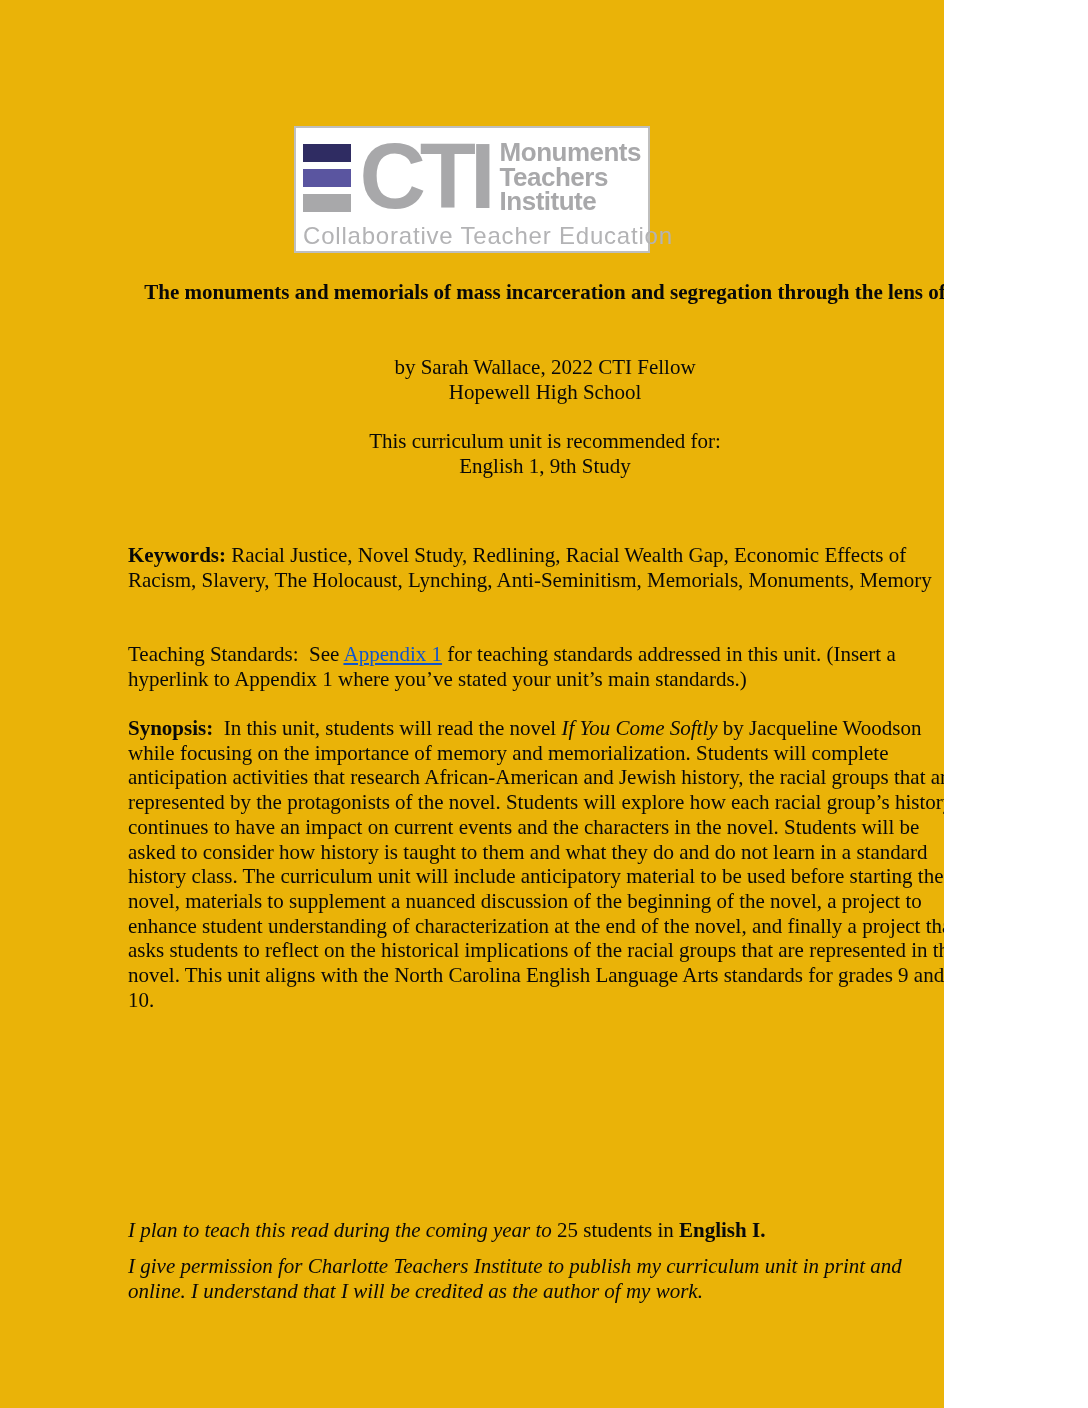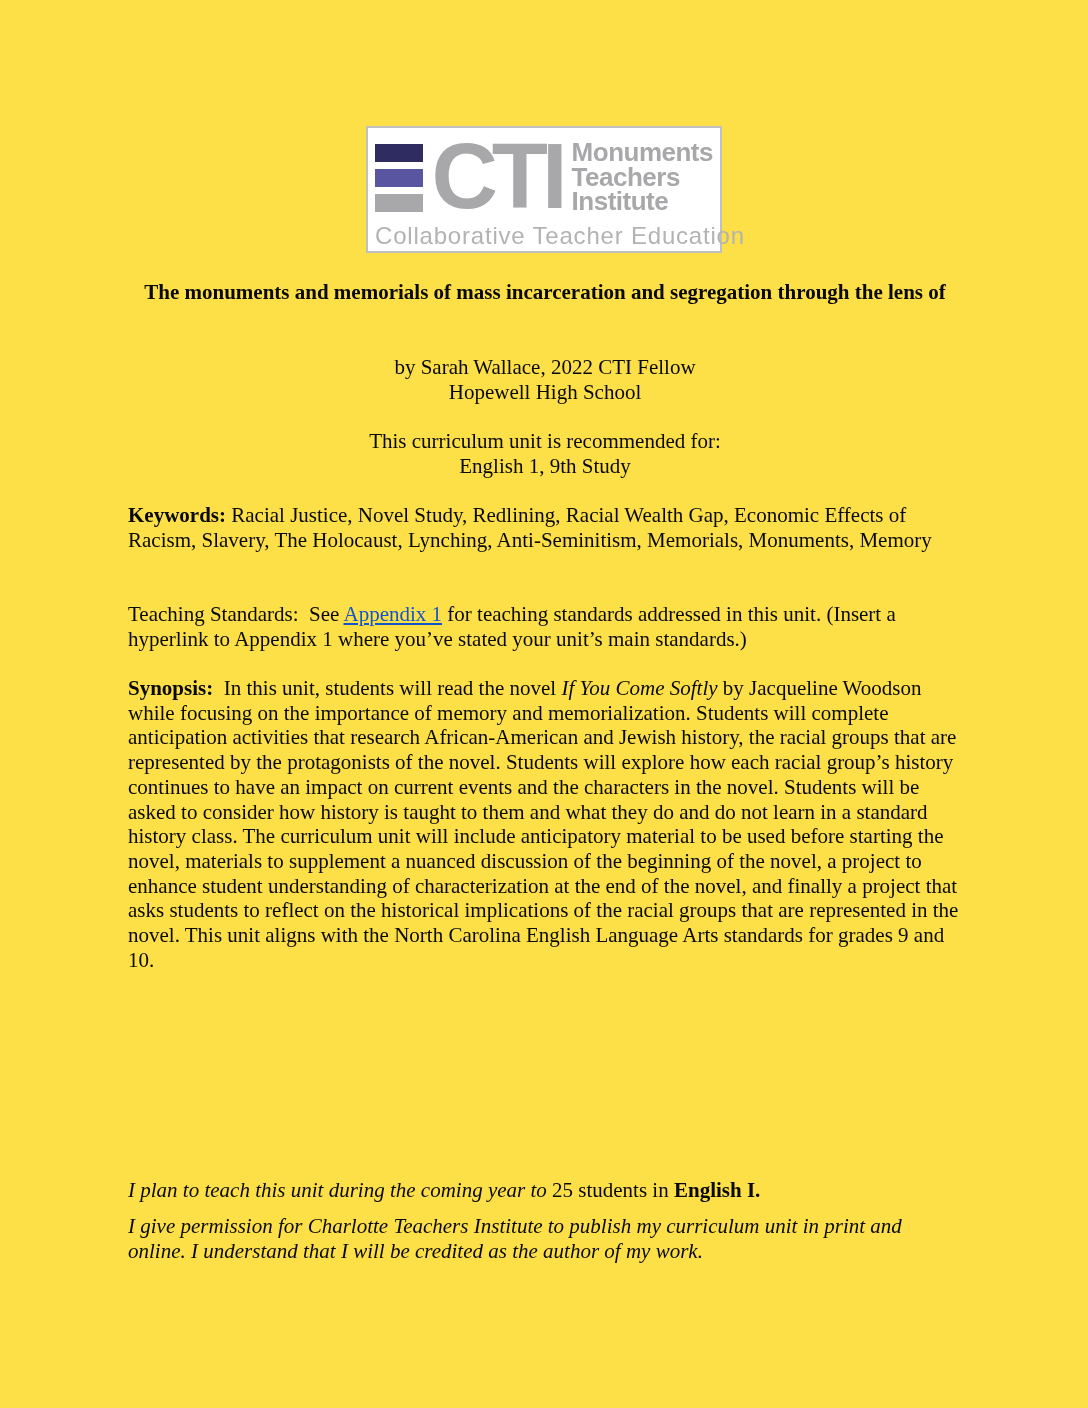--- a/index.html
+++ b/index.html
@@ -1,20 +1,20 @@
 <!DOCTYPE html>
 <html><head>
 <meta charset="utf-8">
 <style>
   html, body { margin: 0; padding: 0; background: #ffffff; }
   .page {
     position: relative;
-    width: 1088px;
+    width: 944px;
     height: 1408px;
-    background: #fde047;
+    background: #eab308;
     font-family: "Liberation Serif", serif;
     font-size: 21px;
     line-height: 24.7px;
     color: #090909;
     overflow: hidden;
   }
 
   
   .logo {
     position: absolute;
@@ -60,21 +60,21 @@
     line-height: 26px;
     color: #b3b3b5;
     letter-spacing: 0.8px;
     white-space: nowrap;
     text-align: center;
   }
 
   
   .block { position: absolute; left: 128px; width: 834px; }
   .centered { text-align: center; }
-  .para { white-space: pre-wrap; }
+  .para { white-space: pre-wrap; margin-top: 40px; }
   .bold { font-weight: bold; }
   .italic { font-style: italic; }
   a.doc-link { color: #1155cc; text-decoration: underline; cursor: pointer; }
 
   .title-block { top: 280px; font-weight: bold; }
   .author-block { top: 355px; }
   .recommend-block { top: 429px; }
   .keywords-block { top: 503px; }
   .standards-block { top: 602px; }
   .synopsis-block { top: 676px; }
@@ -116,17 +116,17 @@
     <div>This curriculum unit is recommended for:</div>
     <div>English 1, 9th Study</div>
   </div>
 
   <div class="block para keywords-block"><span class="bold">Keywords:</span><span> Racial Justice, Novel Study, Redlining, Racial Wealth Gap, Economic Effects of Racism, Slavery, The Holocaust, Lynching, Anti-Seminitism, Memorials, Monuments, Memory</span></div>
 
   <div class="block para standards-block"><span>Teaching Standards:  See </span><a class="doc-link">Appendix 1</a><span> for teaching standards addressed in this unit. (Insert a hyperlink to Appendix 1 where you’ve stated your unit’s main standards.)</span></div>
 
   <div class="block para synopsis-block"><span class="bold">Synopsis:</span><span>  In this unit, students will read the novel </span><span class="italic">If You Come Softly</span><span> by Jacqueline Woodson while focusing on the importance of memory and memorialization. Students will complete anticipation activities that research African-American and Jewish history, the racial groups that are represented by the protagonists of the novel. Students will explore how each racial group’s history continues to have an impact on current events and the characters in the novel. Students will be asked to consider how history is taught to them and what they do and do not learn in a standard history class. The curriculum unit will include anticipatory material to be used before starting the novel, materials to supplement a nuanced discussion of the beginning of the novel, a project to enhance student understanding of characterization at the end of the novel, and finally a project that asks students to reflect on the historical implications of the racial groups that are represented in the novel. This unit aligns with the North Carolina English Language Arts standards for grades 9 and 10.</span></div>
 
-  <div class="block para plan-block"><span class="italic">I plan to teach this unit during the coming year to </span><span>25 students in </span><span class="bold">English I.</span></div>
+  <div class="block para plan-block"><span class="italic">I plan to teach this read during the coming year to </span><span>25 students in </span><span class="bold">English I.</span></div>
 
   <div class="block para permission-block">I give permission for Charlotte Teachers Institute to publish my curriculum unit in print and online. I understand that I will be credited as the author of my work.</div>
 
 </div>
 
 </body></html>

